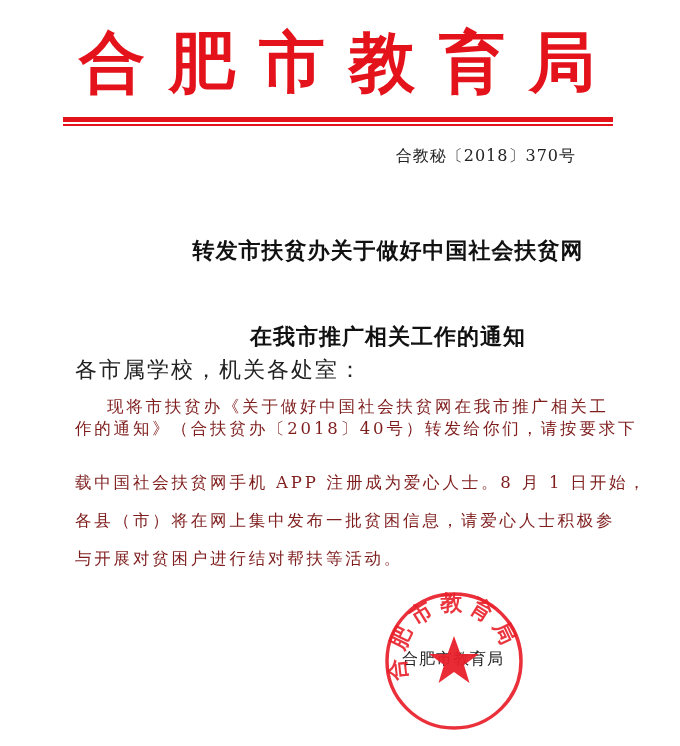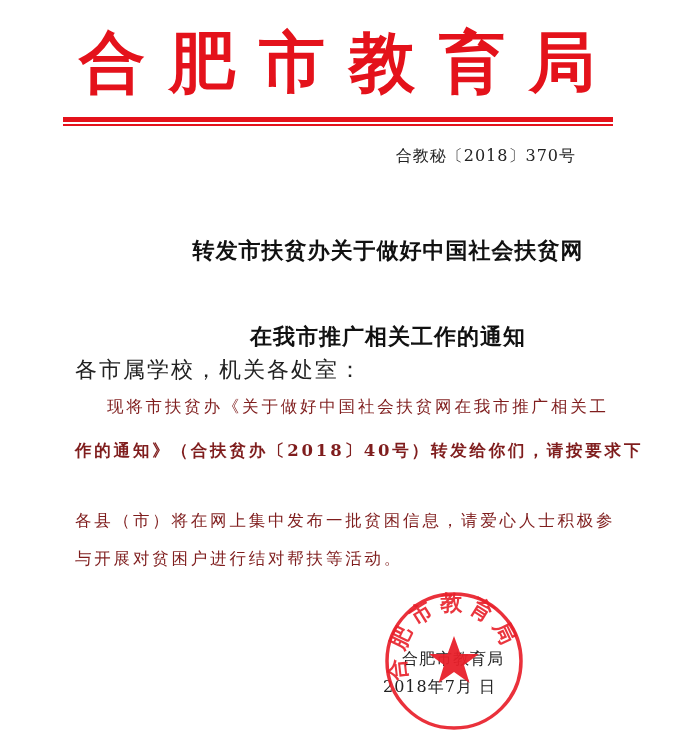--- a/index.html
+++ b/index.html
@@ -18,21 +18,21 @@
   .title { position:absolute; left:0; width:680px; text-align:center; font-size:22px;
            font-weight:bold; color:#111; letter-spacing:1px; font-family:"DejaVu Serif", serif;padding-left:48px; }
   .title.l1 { top:236px; }
   .title.l2 { top:274px;margin-top:48px; }
 
   .addressee { position:absolute; left:75px; top:355px; font-size:22px; letter-spacing:2px; color:#222; }
 
   .body-line { position:absolute; left:75px; font-size:16.5px; color:#7f1d1d; letter-spacing:2.8px; white-space:nowrap; }
   .body-line.indent { left:107px; }
   .bl1 { top:396px; }
-  .bl2 { top:440px;font-weight:bold; }
+  .bl2 { top:418px; }
   .bl3 { top:472px; }
   .bl4 { top:510px; }
   .bl5 { top:548px; }
 
   .sign-org { position:absolute; left:402px; top:649px; font-size:16px; color:#222; letter-spacing:1px; }
   .sign-date { position:absolute; left:383px; top:677px; font-size:16px; color:#222; letter-spacing:1px; }
 
   .seal { position:absolute; left:383px; top:590px; width:142px; height:142px; }
 </style>
 </head>
@@ -46,25 +46,25 @@
 
   <div class="doc-number">合教秘〔2018〕370号</div>
 
   <div class="title l1">转发市扶贫办关于做好中国社会扶贫网</div>
   <div class="title l2">在我市推广相关工作的通知</div>
 
   <div class="addressee">各市属学校，机关各处室：</div>
 
   <div class="body-line indent bl1">现将市扶贫办《关于做好中国社会扶贫网在我市推广相关工</div>
   <div class="body-line bl2">作的通知》（合扶贫办〔2018〕40号）转发给你们，请按要求下</div>
+  <div class="body-line bl3">载中国社会扶贫网手机 APP 注册成为爱心人士。8 月 1 日开始，</div>
   <div class="body-line bl5">与开展对贫困户进行结对帮扶等活动。</div>
   <div class="body-line bl4">各县（市）将在网上集中发布一批贫困信息，请爱心人士积极参</div>
 
   <div class="sign-org">合肥市教育局</div>
-  <div class="sign-date">2018年7月  日</div>
 
   <svg class="seal" viewBox="0 0 142 142" xmlns="http://www.w3.org/2000/svg">
     <circle cx="71" cy="71" r="67" fill="none" stroke="#e8202a" stroke-width="3.5" opacity="0.92"></circle>
     <defs>
       <path id="sealArc" d="M 26 92 A 50 50 0 1 1 116 92"></path>
     </defs>
     <text font-family="DejaVu Serif, serif" font-size="22" font-weight="bold" fill="#e8202a" opacity="0.9" letter-spacing="6">
       <textPath href="#sealArc" startOffset="3">合肥市教育局</textPath>
     </text>
     <g>

